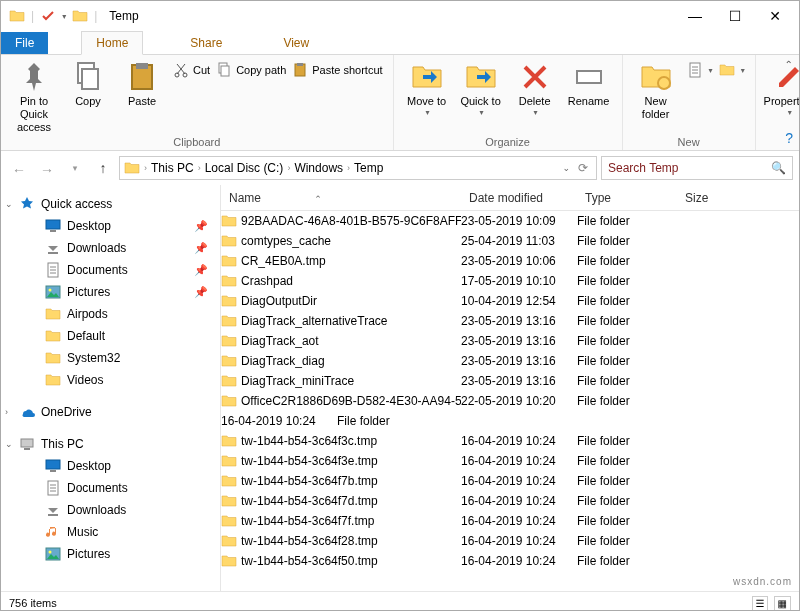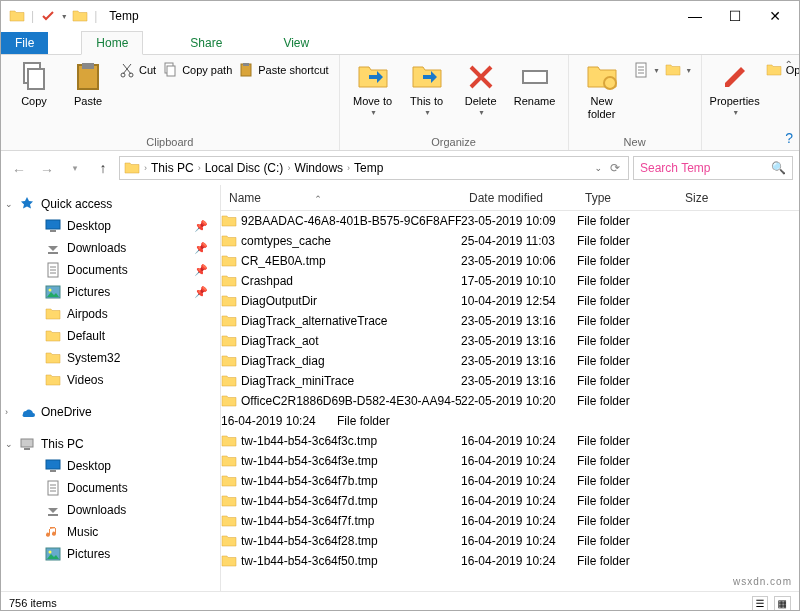--- a/index.html
+++ b/index.html
@@ -4,41 +4,41 @@
 <style>
 * { box-sizing: border-box; margin: 0; padding: 0; font-family: "Segoe UI", Arial, sans-serif; }
 body { width: 800px; height: 611px; background: #fff; overflow: hidden; font-size: 12px; color: #000; border: 1px solid #aaa; }
 .titlebar { height: 30px; display: flex; align-items: center; padding: 0 4px; }
 .titlebar .qat { display: flex; gap: 6px; align-items: center; padding-left: 4px;}
 .titlebar .qat .tb-icon { width: 16px; height: 16px; }
 .titlebar .title { flex: 1; text-align: left; padding-left: 12px; }
 .titlebar .wc { display: flex; }
 .titlebar .wc div { width: 40px; height: 28px; display: flex; align-items: center; justify-content: center; font-family: Arial; font-size: 14px;}
 .tabs { height: 24px; display: flex; align-items: flex-end; border-bottom: 1px solid #d9d9d9; gap: 33px; }
-.tab { padding: 4px 14px; font-size: 12px; color: #15803d; }
+.tab { padding: 4px 14px; font-size: 12px; color: #a16207; }
 .tab.file { background: #1979ca; color: #fff; }
 .tab.active { background: #fafafa; border: 1px solid #d9d9d9; border-bottom: 1px solid #fafafa; margin-bottom: -1px;}
 .ribbon { height: 96px; background: #fafafa; display: flex; border-bottom: 1px solid #d9d9d9; position: relative; }
 .ribgroup { border-right: 1px solid #e6e6e6; padding: 2px 8px 0 8px; display: flex; flex-direction: column; }
 .ribgroup .items { flex: 1; display: flex; align-items: flex-start; gap: 4px;}
 .ribgroup .gname { text-align: center; font-size: 11px; color: #666; padding-bottom: 2px;}
 .bigbtn { width: 50px; display: flex; flex-direction: column; align-items: center; justify-content: flex-start; padding-top: 4px; font-size: 11px; text-align: center; line-height: 1.2;}
 .bigbtn .ricon { width: 32px; height: 32px; margin-bottom: 2px;}
 .smallstack { display: flex; flex-direction: row; gap: 2px; padding-top: 4px;}
 .smallbtn { display: flex; align-items: center; gap: 4px; font-size: 11px; padding: 1px 2px; white-space: nowrap;}
 .smallbtn .ricon { width: 16px; height: 16px;}
 .dropcaret { font-size: 8px; color: #666; margin-left: 2px;}
 .help { position: absolute; right: 6px; bottom: 4px; color: #1979ca; font-size: 14px;}
 .uparrow { position: absolute; right: 6px; top: 4px; font-size: 10px; color: #555;}
 .addrbar { height: 34px; display: flex; align-items: center; padding: 4px 6px; gap: 4px;}
 .navbtn { width: 24px; height: 24px; display: flex; align-items: center; justify-content: center; color: #999; font-size: 14px;}
 .navbtn.blk { color:#333; }
 .bc { flex: 1; border: 1px solid #ccc; height: 24px; display: flex; align-items: center; padding: 0 4px; gap: 4px; font-size: 12px;}
 .bc .sep { color: #888; font-size: 9px;}
-.search { width: 160px; border: 1px solid #ccc; height: 24px; display: flex; align-items: center; padding: 0 6px; color: #ec4899; justify-content: space-between;}
+.search { width: 192px; border: 1px solid #ccc; height: 24px; display: flex; align-items: center; padding: 0 6px; color: #7f1d1d; justify-content: space-between;}
 .content { display: flex; height: 406px; }
 .nav { width: 220px; border-right: 1px solid #e6e6e6; overflow-y: auto; padding: 8px 0;}
 .navitem { display: flex; align-items: center; padding: 3px 8px 3px 18px; font-size: 12px; position: relative;}
 .navitem.l2 { padding-left: 44px; }
 .navitem .nicon { width: 16px; height: 16px; margin-right: 6px; flex-shrink:0;}
 .navitem .pin { position: absolute; right: 12px; color: #888; font-size: 11px;}
 .navitem .caret { position:absolute; left:4px; font-size:9px; color:#666;}
 .navsep { height: 10px;}
 .listarea { flex: 1; display: flex; flex-direction: column; }
 .colhdr { height: 26px; display: flex; border-bottom: 1px solid #e6e6e6; align-items: center; font-size: 12px; color: #333;}
@@ -174,20 +174,26 @@
 </div>
 
 <div class="ribbon">
   <span class="uparrow">⌃</span>
   <span class="help">?</span>
 
   <div class="ribgroup">
     <div class="items">
       <div class="bigbtn">
           <svg class="ricon" viewBox="0 0 16 16">
+            <use href="#i-pin"></use>
+          </svg>
+          <span>Pin to Quick access</span>
+        </div>
+      <div class="bigbtn">
+          <svg class="ricon" viewBox="0 0 16 16">
             <use href="#i-copy"></use>
           </svg>
           <span>Copy</span>
         </div>
       <div class="bigbtn">
           <svg class="ricon" viewBox="0 0 16 16">
             <use href="#i-paste"></use>
           </svg>
           <span>Paste</span>
         </div>
@@ -221,21 +227,21 @@
           <svg class="ricon" viewBox="0 0 16 16">
             <use href="#i-move"></use>
           </svg>
           <span>Move to</span>
           <span class="dropcaret">▾</span>
         </div>
       <div class="bigbtn">
           <svg class="ricon" viewBox="0 0 16 16">
             <use href="#i-move"></use>
           </svg>
-          <span>This to</span>
+          <span>Quick to</span>
           <span class="dropcaret">▾</span>
         </div>
       <div class="bigbtn">
           <svg class="ricon" viewBox="0 0 16 16">
             <use href="#i-delete"></use>
           </svg>
           <span>Delete</span>
           <span class="dropcaret">▾</span>
         </div>
       <div class="bigbtn">

